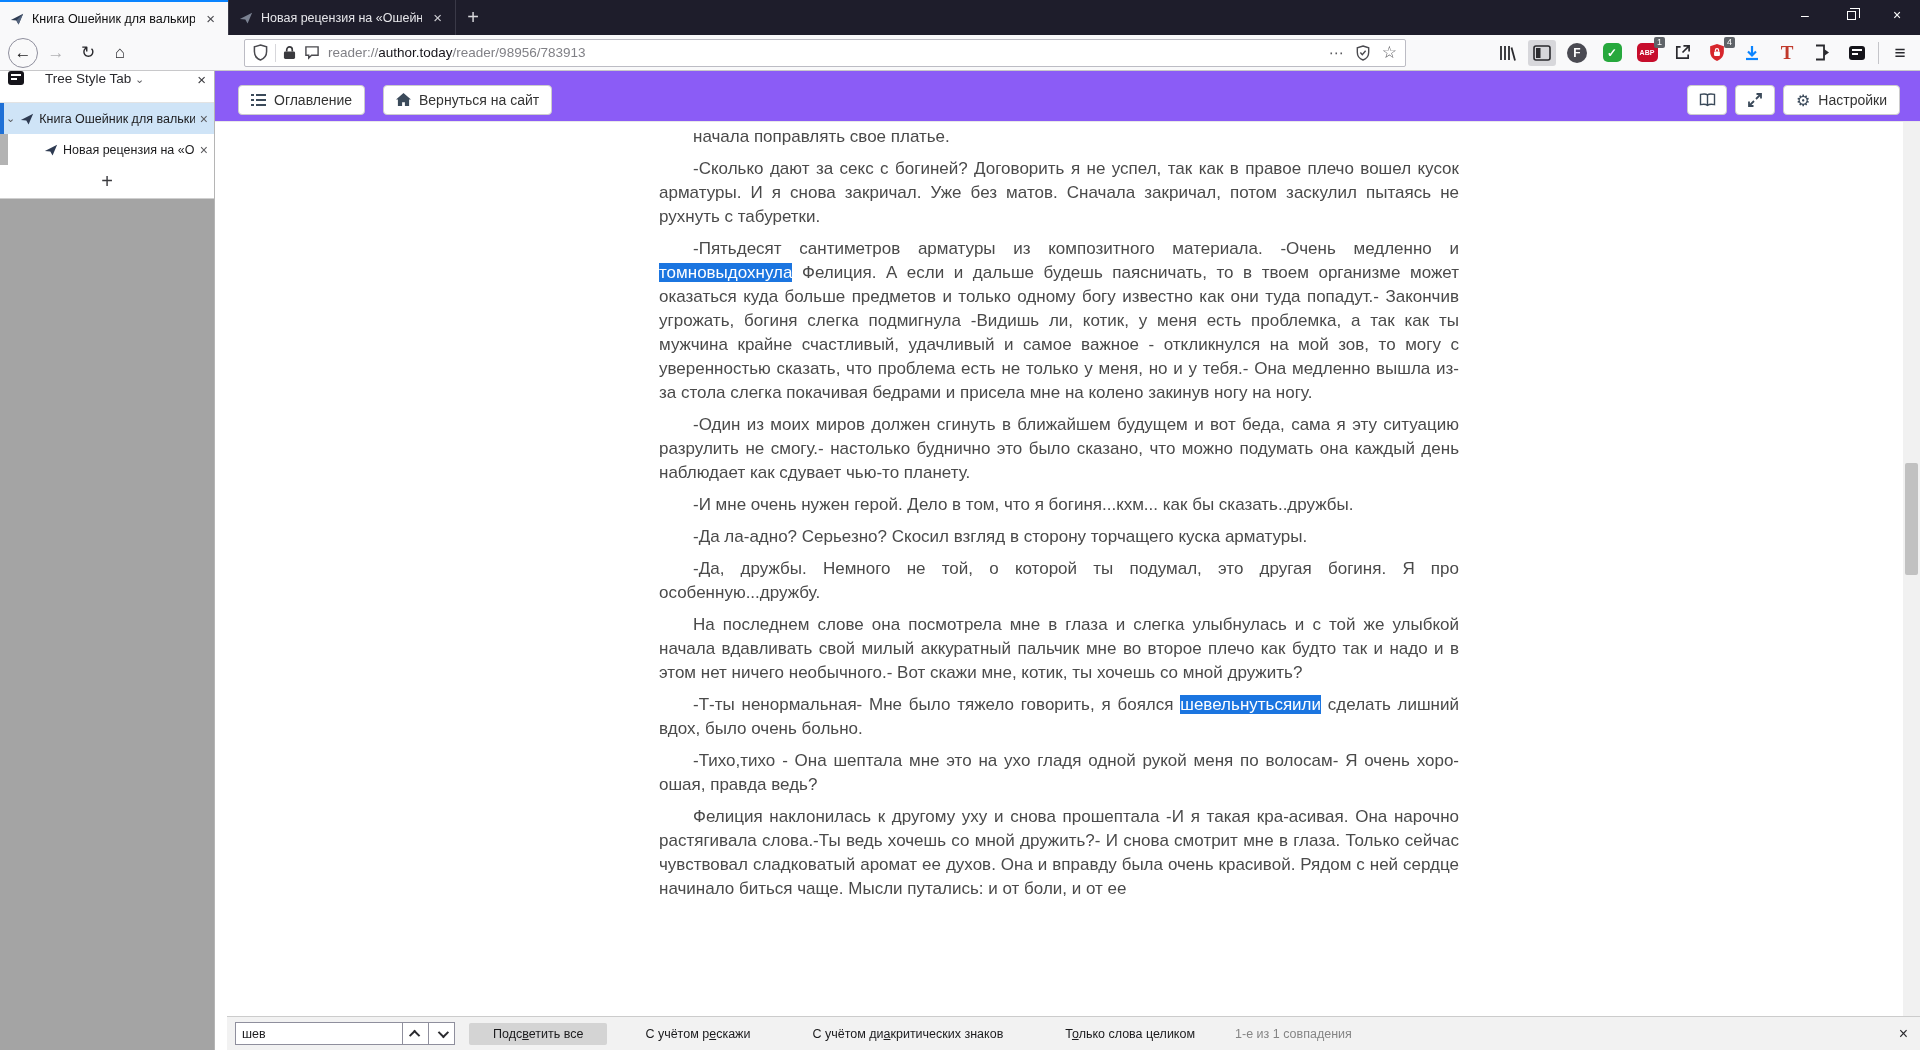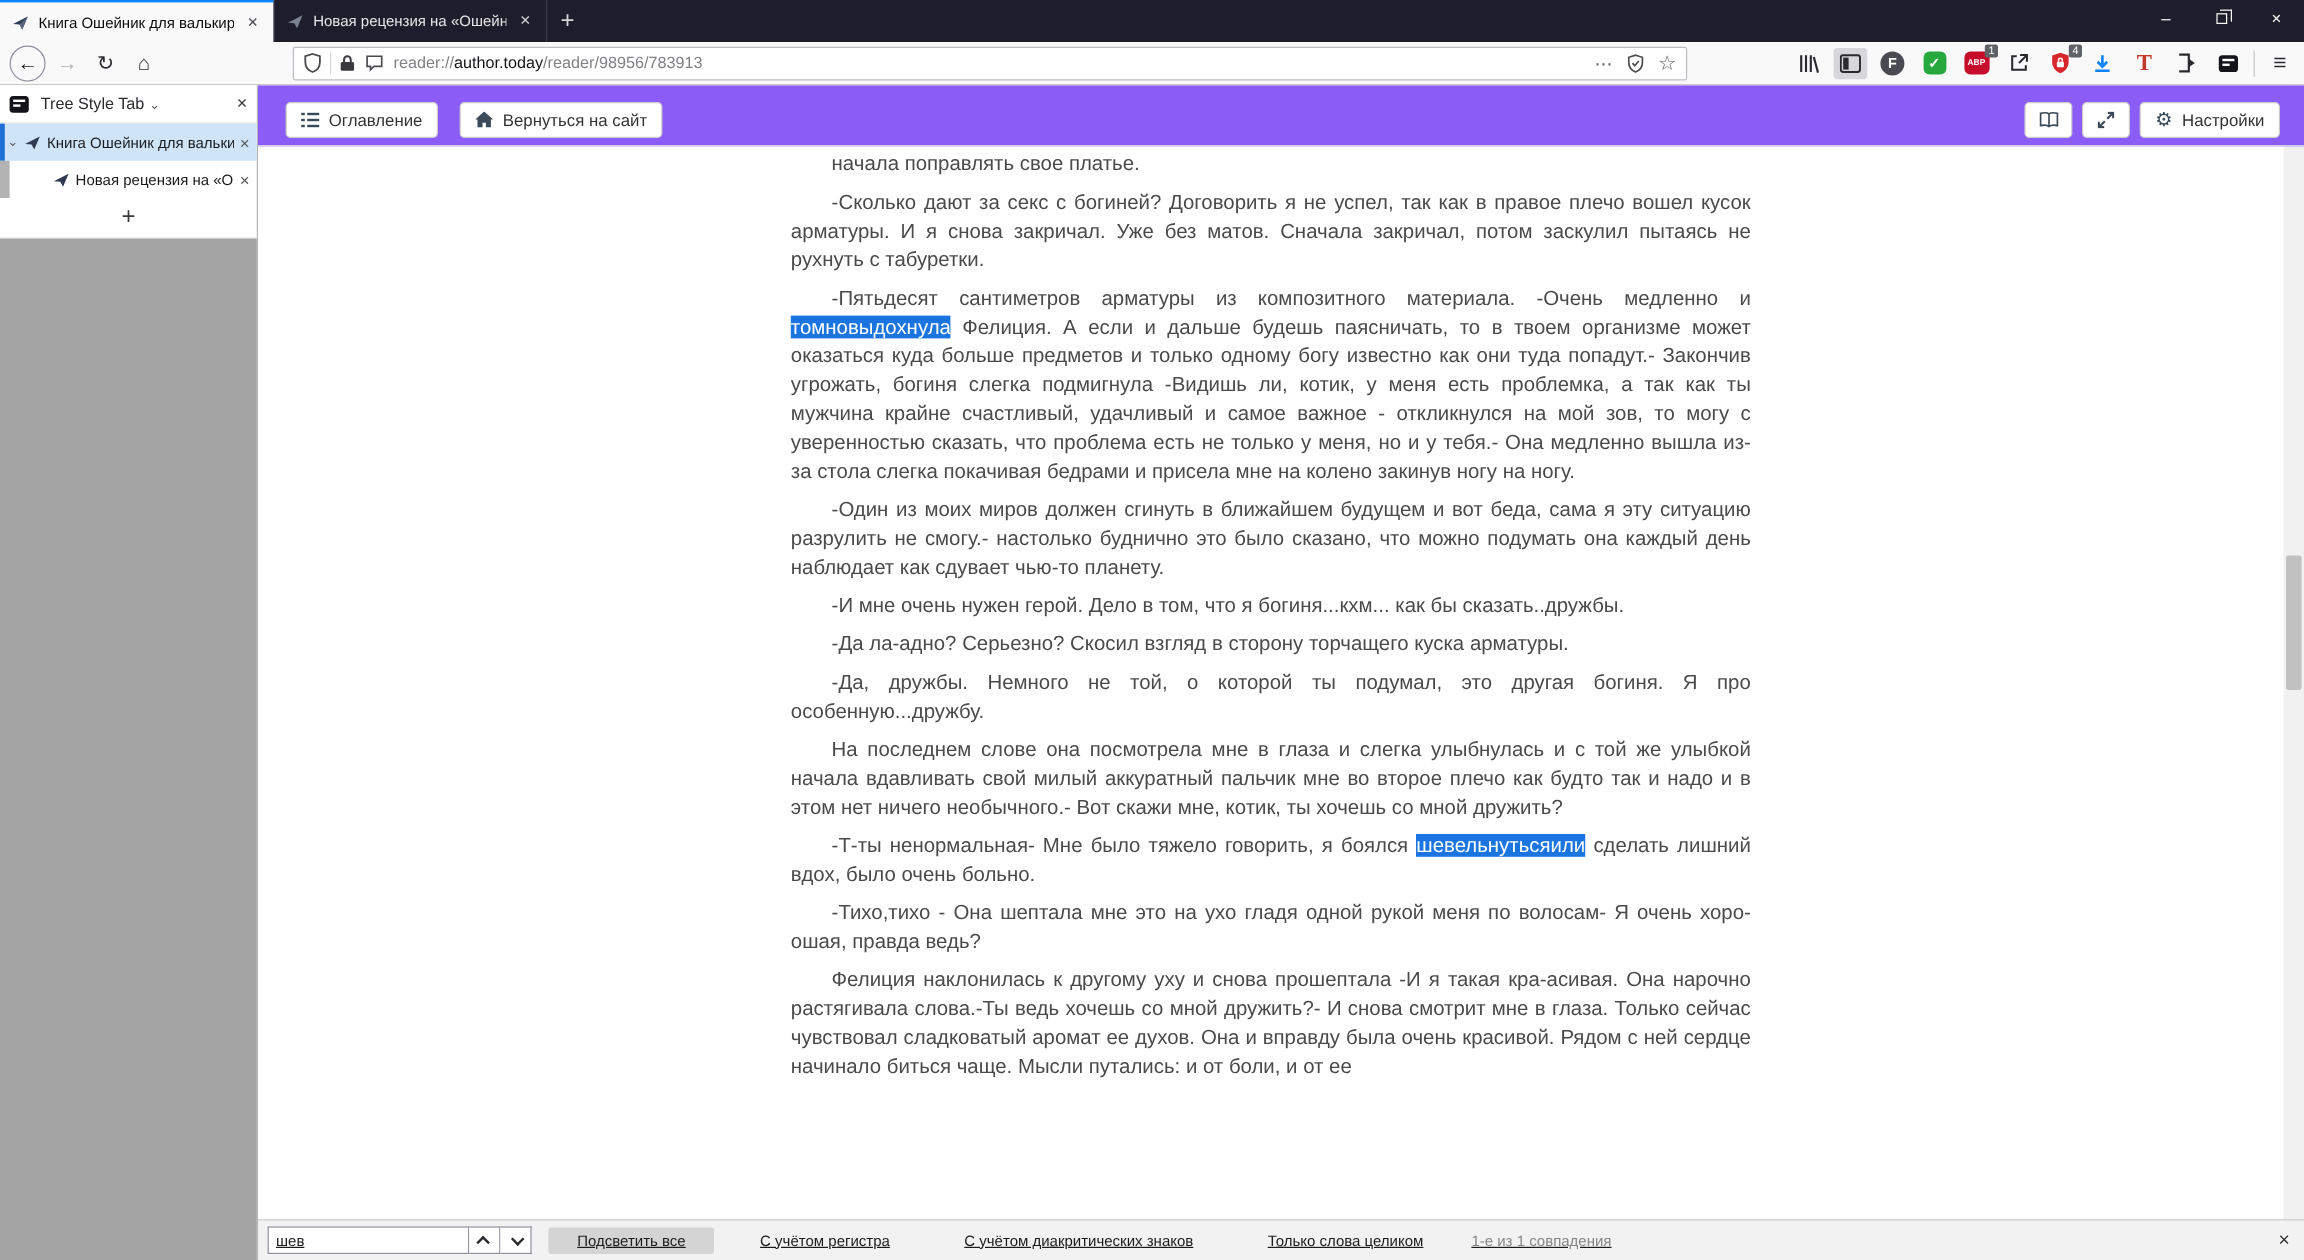--- a/index.html
+++ b/index.html
@@ -42,21 +42,21 @@
   .abp-oct { width:21px; height:19px; background:#c70d2c; border-radius:5px; color:#fff; font-size:7px; font-weight:bold; display:flex; align-items:center; justify-content:center; }
   .t-letter { font-family:"Liberation Serif",serif; color:#c0392b; font-size:19px; font-weight:bold; }
   .menu-sep { width:1px; height:22px; background:#c5c5c9; }
   .hamburger { font-size:19px; color:#2a2a2e; }
 
   
   .body-row { position:absolute; top:71px; left:0; width:1920px; height:979px; display:flex; }
 
   
   .tst { width:215px; height:100%; background:#fff; border-right:1px solid #b5b5b5; display:flex; flex-direction:column; }
-  .tst-header { height:32px; display:flex; align-items:center; padding:0 8px; gap:10px; border-bottom:1px solid #e3e3e3; }
+  .tst-header { height:32px; display:flex; align-items:flex-start; padding:0 8px; gap:21px; border-bottom:1px solid #e3e3e3; }
   .tst-title { flex:1; font-size:13.5px; color:#2a2a2e; white-space:nowrap; overflow:hidden; }
   .tst-caret { color:#5a5a5e; font-size:11px; }
   .tst-close { color:#3a3a3e; font-size:15px; }
   .tst-tab { height:31px; display:flex; align-items:center; gap:5px; padding:0 6px; position:relative; font-size:12.5px; color:#1b1b1d; }
   .tst-tab.active { background:#cfe4f7; border-left:4px solid #1f70d6; padding-left:2px; }
   .tst-tab.child { padding-left:44px; }
   .tst-strip { position:absolute; left:0; top:0; width:8px; height:100%; background:#b3b3b3; }
   .tst-label { flex:1; white-space:nowrap; overflow:hidden; }
   .tst-x { color:#5a5a5e; font-size:14px; }
   .tst-plus { height:34px; display:flex; align-items:center; justify-content:center; font-size:20px; color:#3a3a3e; border-bottom:1px solid #cfcfcf; }
@@ -80,21 +80,21 @@
 
   .reader-text { position:absolute; top:51px; bottom:34px; left:0; right:17px; overflow:hidden; }
   .col { width:800px; margin:0 auto; padding-top:3px; }
   .col p { font-size:17px; line-height:24px; color:#4a4a4a; text-align:justify; text-indent:34px; margin-bottom:8px; }
   .col .hl { background:#1b75e0; color:#fff; }
 
   .scrollbar { position:absolute; top:0; bottom:34px; right:0; width:17px; background:#f1f1f1; }
   .scroll-thumb { position:absolute; left:2px; width:13px; top:392px; height:112px; background:#c1c1c1; border-radius:2px; }
 
   
-  .findbar { position:absolute; left:0; right:0; bottom:0; height:34px; background:#f2f2f2; border-top:1px solid #ccc; display:flex; align-items:center; font-size:12.5px; color:#1b1b1d; z-index:6;text-decoration:underline; }
+  .findbar { position:absolute; left:12px; right:0; bottom:0; height:34px; background:#f2f2f2; border-top:1px solid #ccc; display:flex; align-items:center; font-size:12.5px; color:#1b1b1d; z-index:6; }
   .find-input { width:168px; height:23px; border:1px solid #8f8f9d; background:#fff; font-size:12.5px; padding:0 6px; margin-left:8px; font-family:"Liberation Sans",sans-serif; color:#1b1b1d; }
   .chev-btn { width:26px; height:23px; border:1px solid #8f8f9d; border-left:none; background:#fff; display:flex; align-items:center; justify-content:center; }
   .chev { width:8px; height:8px; border-left:2px solid #2a2a2e; border-top:2px solid #2a2a2e; }
   .chev.up { transform:rotate(45deg) translateY(2px); }
   .chev.down { transform:rotate(225deg) translateY(2px); }
   .find-toggle { margin-left:14px; padding:4px 24px; border-radius:2px; white-space:nowrap; }
   .find-toggle.on { background:#d4d4d4; }
   .find-toggle u, .find-toggle .ak { text-decoration:underline; }
   .find-status { margin-left:16px; color:#858585; white-space:nowrap; }
   .find-close { position:absolute; right:12px; font-size:16px; color:#2a2a2e; }
@@ -310,21 +310,21 @@
 
       <div class="findbar">
         <input class="find-input" value="шев" style="">
         <div class="chev-btn">
             <span class="chev up"></span>
           </div>
         <div class="chev-btn">
             <span class="chev down"></span>
           </div>
         <div class="find-toggle on" id="hl-all"><span>Подс</span><span class="ak">в</span><span>етить все</span></div>
-        <div class="find-toggle" id="opt-0"><span>С учётом р</span><span class="ak">е</span><span>гистра</span></div>
+        <div class="find-toggle" id="opt-0"><span>С учётом р</span><span class="ak">е</span><span>скажи</span></div>
         <div class="find-toggle" id="opt-1"><span>С учётом ди</span><span class="ak">а</span><span>критических знаков</span></div>
         <div class="find-toggle" id="opt-2"><span>Т</span><span class="ak">о</span><span>лько слова целиком</span></div>
         <div class="find-status">1-е из 1 совпадения</div>
         <div class="find-close">×</div>
       </div>
 
     </div>
   </div>
 </div>
 

